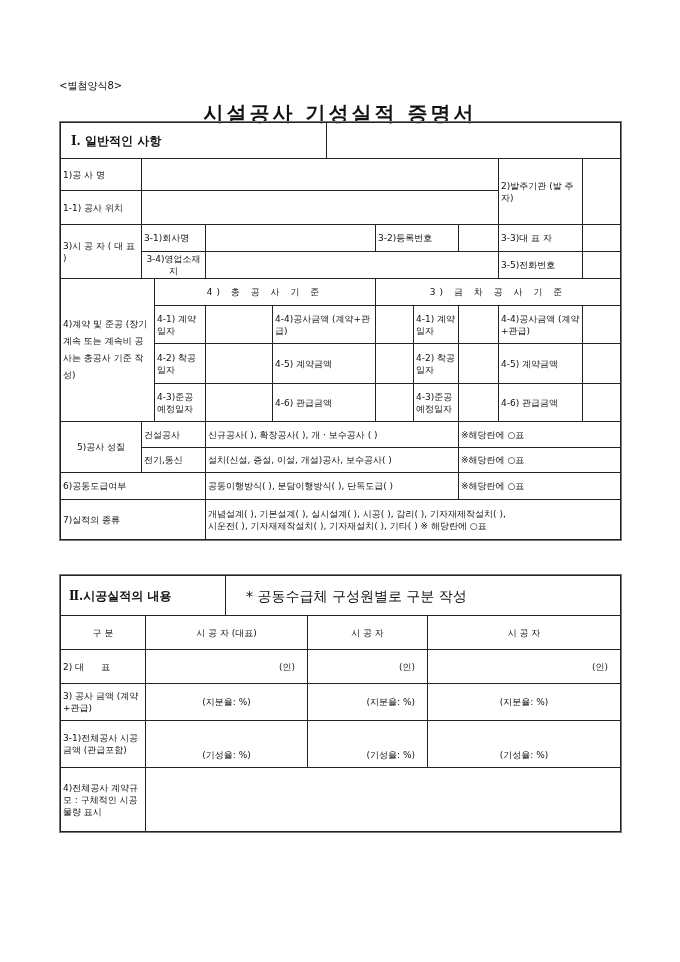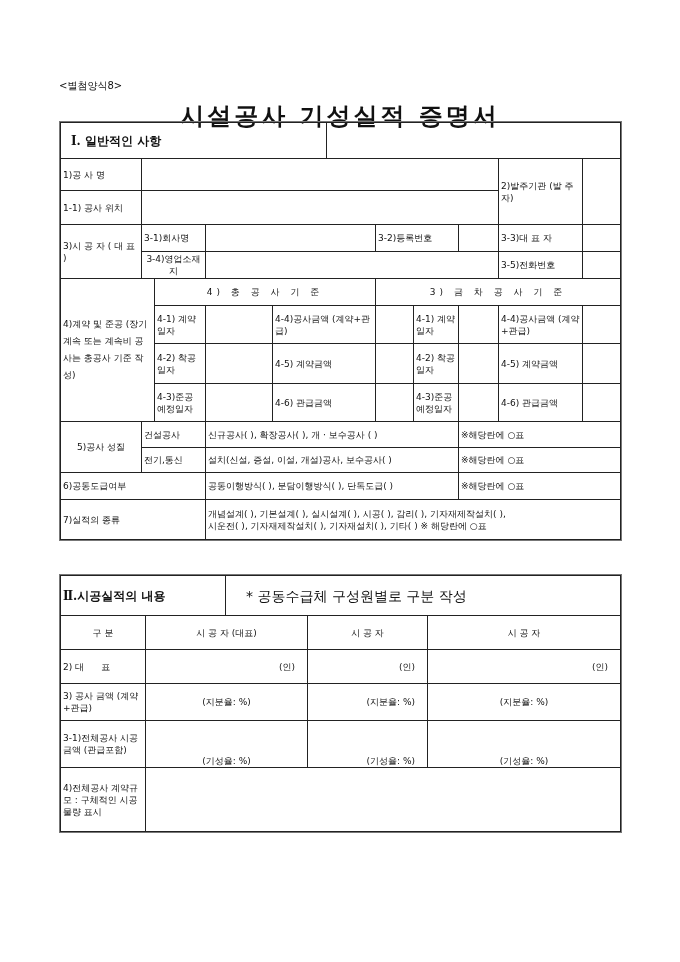--- a/index.html
+++ b/index.html
@@ -1,29 +1,29 @@
 <!DOCTYPE html>
 <html><head>
 <meta charset="utf-8">
 <style>
   * { box-sizing: border-box; margin: 0; padding: 0; }
   html, body { width: 680px; height: 962px; background: #ffffff; overflow: hidden; }
   body { position: relative; font-family: "DejaVu Sans", sans-serif; color: #111; }
   .attach { position: absolute; left: 59px; top: 79px; font-size: 10px; }
   .title { position: absolute; left: 0; width: 680px; top: 100px; text-align: center;
-           font-family: "DejaVu Serif", serif; font-weight: bold; font-size: 24px; letter-spacing: 3px; }
+           font-family: "DejaVu Serif", serif; font-weight: bold; font-size: 20px; letter-spacing: 3px; }
   table { position: absolute; border-collapse: collapse; table-layout: fixed; }
   td { border: 1px solid #222; font-size: 9px; line-height: 12px; vertical-align: middle; padding: 0 2px; overflow: hidden; }
   table.outer { outline: 1.5px solid #777; }
   .sec { font-weight: bold; font-size: 12px; font-family: "DejaVu Serif", serif; padding-left: 10px; }
   .center { text-align: center; }
   .right { text-align: right; padding-right: 12px; }
   .sp { letter-spacing: 4px; }
   .note { font-size: 14px; }
-  .bottom { vertical-align: bottom; padding-bottom: 0; }
+  .bottom { vertical-align: bottom; padding-bottom: 6px; }
 </style>
 </head>
 <body>
 
 <div class="attach">&lt;별첨양식8&gt;</div>
 <div class="title">시설공사 기성실적 증명서</div>
 
 <table class="outer" style="left:60px; top:122px; width:560px;">
   <colgroup>
     <col style="width:81px">
@@ -134,21 +134,21 @@
 <table class="outer" style="left:60px; top:575px; width:560px;">
   <colgroup>
     <col style="width:85px">
       <col style="width:80px">
       <col style="width:82px">
       <col style="width:120px">
       <col style="width:193px">
   </colgroup>
   <tbody>
       <tr style="height:40px">
-    <td colspan="2" class="sec" style="padding-left:2px;">Ⅱ.시공실적의 내용</td>
+    <td colspan="2" class="sec" style="padding-left:8px;">Ⅱ.시공실적의 내용</td>
     <td colspan="3" class="note" style="padding-left:20px;">* 공동수급체 구성원별로 구분 작성</td>
   </tr>
   <tr style="height:34px">
     <td class="center">구   분</td>
     <td colspan="2" class="center">시 공 자 (대표)</td>
     <td class="center">시   공   자</td>
     <td class="center">시   공   자</td>
   </tr>
   <tr style="height:34px">
     <td style="white-space:pre;">2) 대      표</td>

